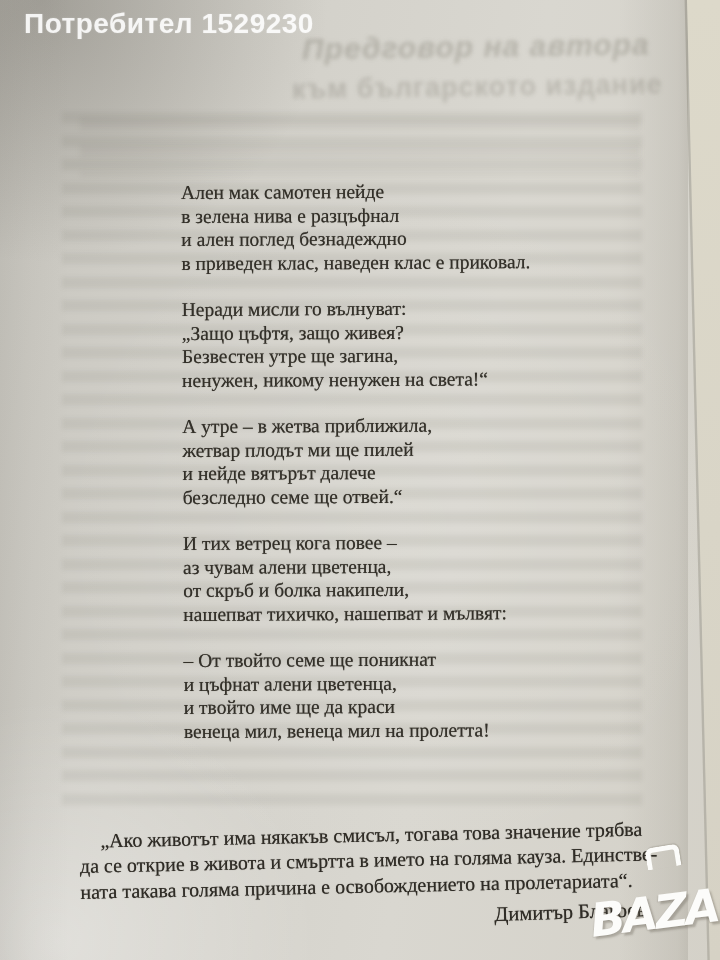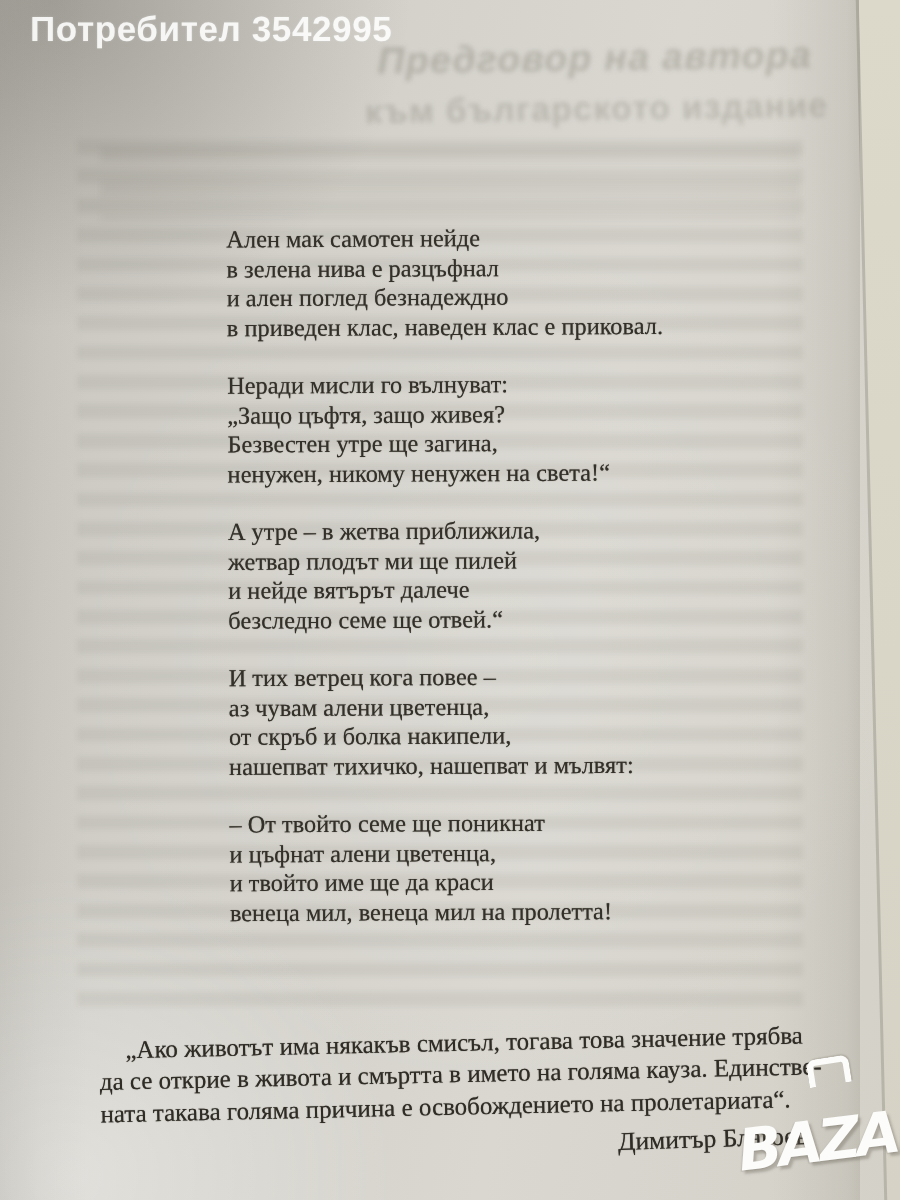--- a/index.html
+++ b/index.html
@@ -162,17 +162,17 @@
     </div>
   </div>
 
   <div class="quote">
     <div class="quote-line indent">„Ако животът има някакъв смисъл, тогава това значение трябва</div>
     <div class="quote-line">да се открие в живота и смъртта в името на голяма кауза. Единстве-</div>
     <div class="quote-line">ната такава голяма причина е освобождението на пролетариата“.</div>
   </div>
   <div class="attribution">Димитър Благоев</div>
 
-  <div class="user-watermark">Потребител 3542995</div>
+  <div class="user-watermark">Потребител 1529230</div>
   <div class="bag-handle-icon"></div>
   <div class="brand-logo">BAZAR</div>
 
 </div>
 
 </body></html>

